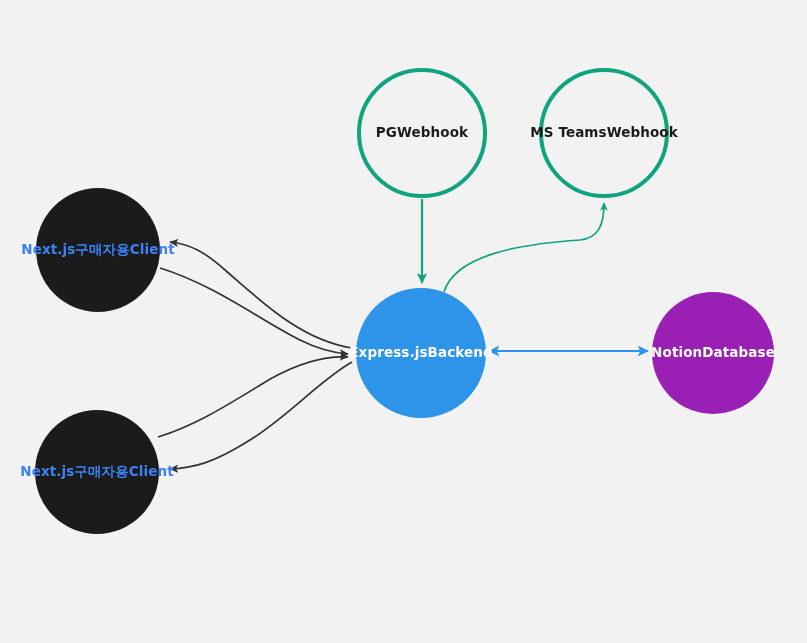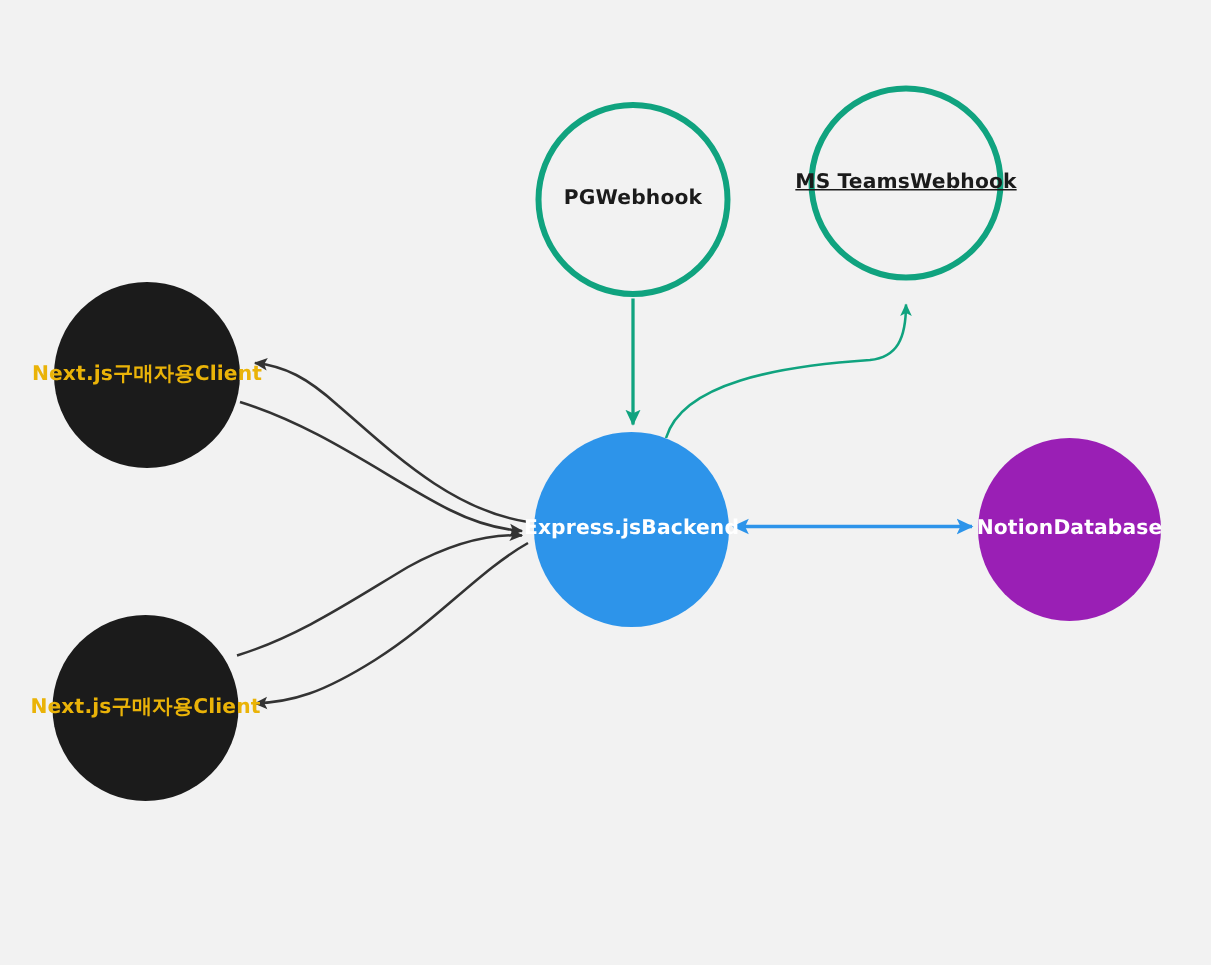--- a/index.html
+++ b/index.html
@@ -36,21 +36,21 @@
     line-height: 1.32;
     font-weight: bold;
     letter-spacing: 0.1px;
   }
   .node .line {
     display: block;
     white-space: nowrap;
   }
   .node-dark {
     background: #1b1b1b;
-    color: #eab308;
+    color: #3b82f6;
     font-size: 13.5px;
   }
   .node-outline {
     background: #f2f2f2;
     border: 4px solid #10a37f;
     color: #1b1b1b;
     font-size: 13.5px;
   }
   .node-blue {
     background: #2d94ea;
@@ -94,21 +94,21 @@
     <path d="M 352 362 C 320 380 290 415 250 440 C 215 462 195 468 170 469" fill="none" stroke="#333333" stroke-width="1.7" marker-end="url(#arrow-dark)"></path>
 
     <path d="M 158 437 C 200 424 235 400 272 378 C 305 360 330 356 348 357" fill="none" stroke="#333333" stroke-width="1.7" marker-end="url(#arrow-dark)"></path>
   </svg>
 
   <div class="node node-outline" style="left:357px; top:68px; width:130px; height:130px;">
     <span class="line">PG</span>
     <span class="line">Webhook</span>
   </div>
 
-  <div class="node node-outline" style="left:539px; top:57px; width:130px; height:130px;text-decoration:underline;">
+  <div class="node node-outline" style="left:539px; top:68px; width:130px; height:130px;">
     <span class="line">MS Teams</span>
     <span class="line">Webhook</span>
   </div>
 
   <div class="node node-dark" style="left:36px; top:188px; width:124px; height:124px;">
     <span class="line">Next.js</span>
     <span class="line">구매자용</span>
     <span class="line">Client</span>
   </div>
 

